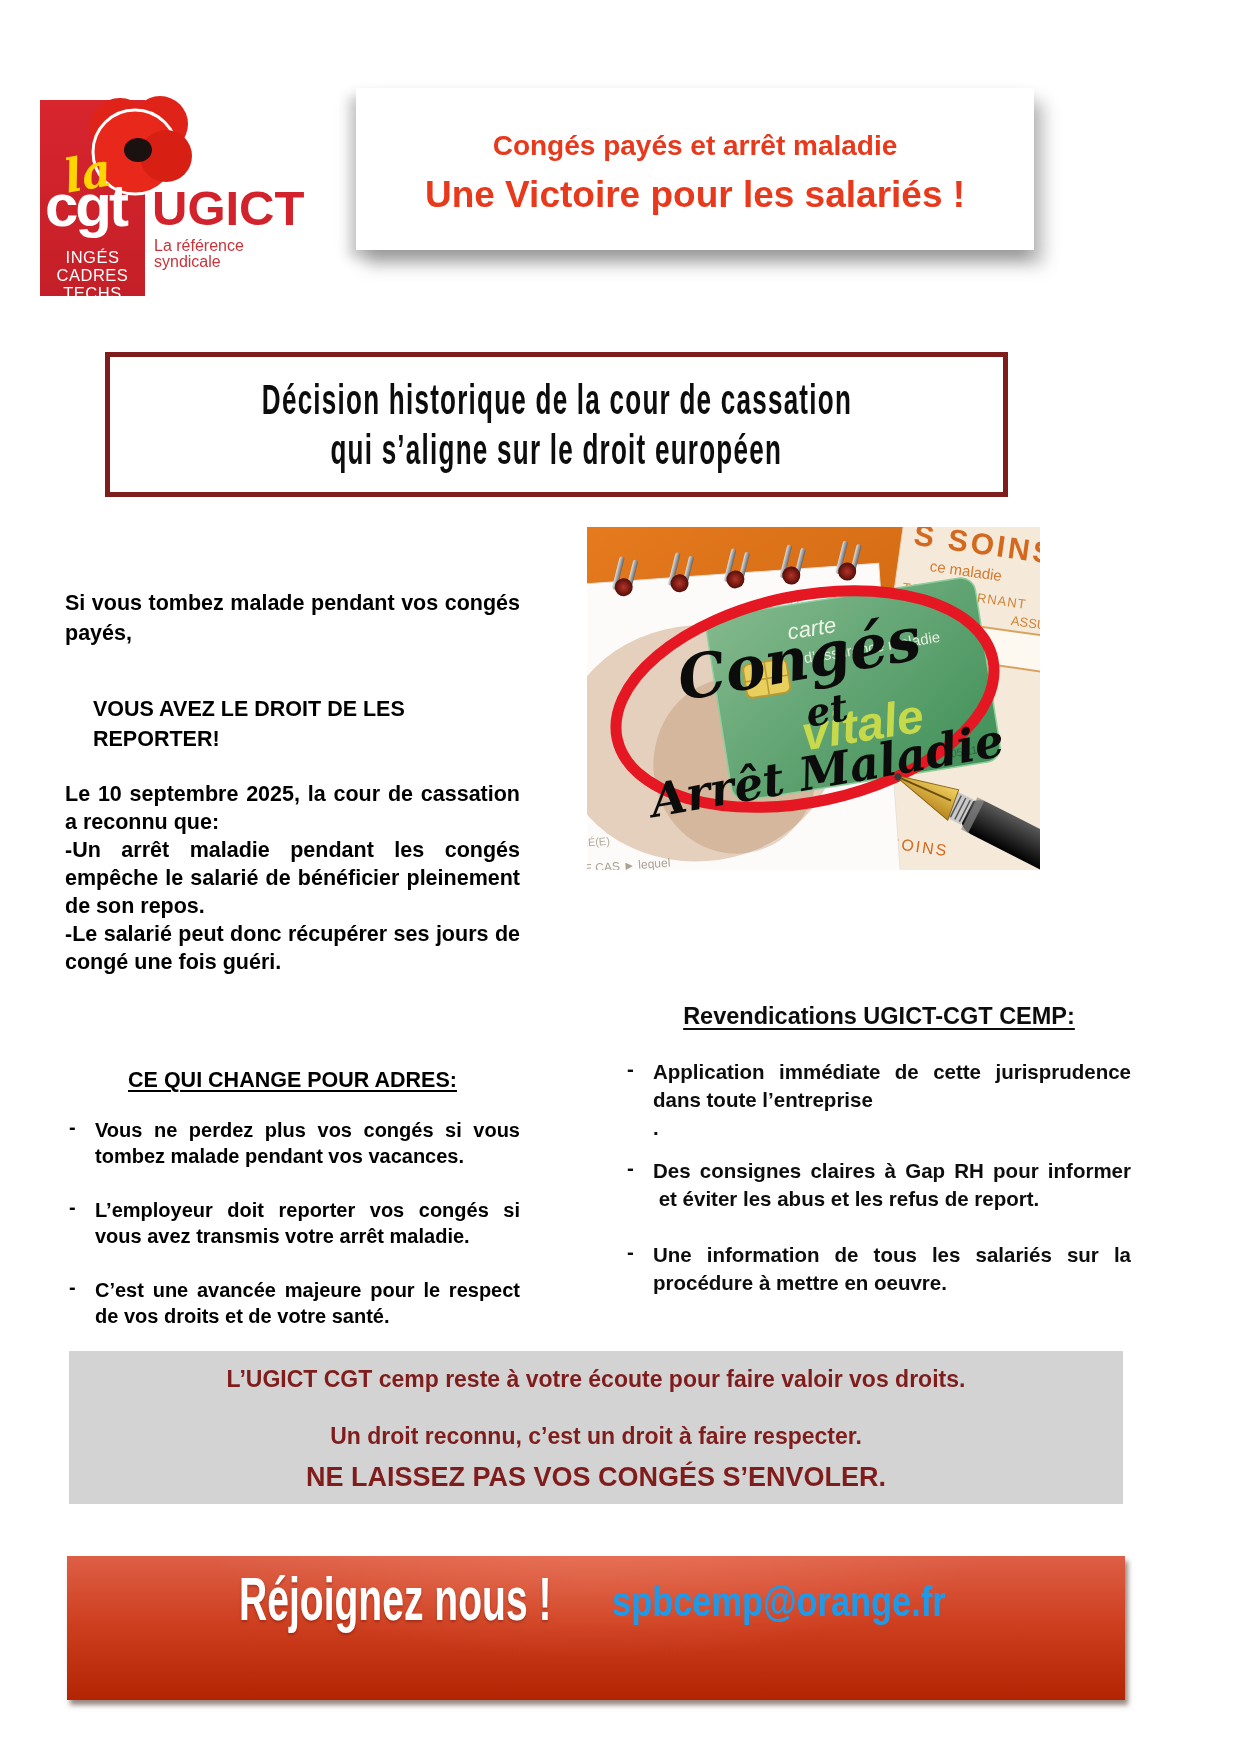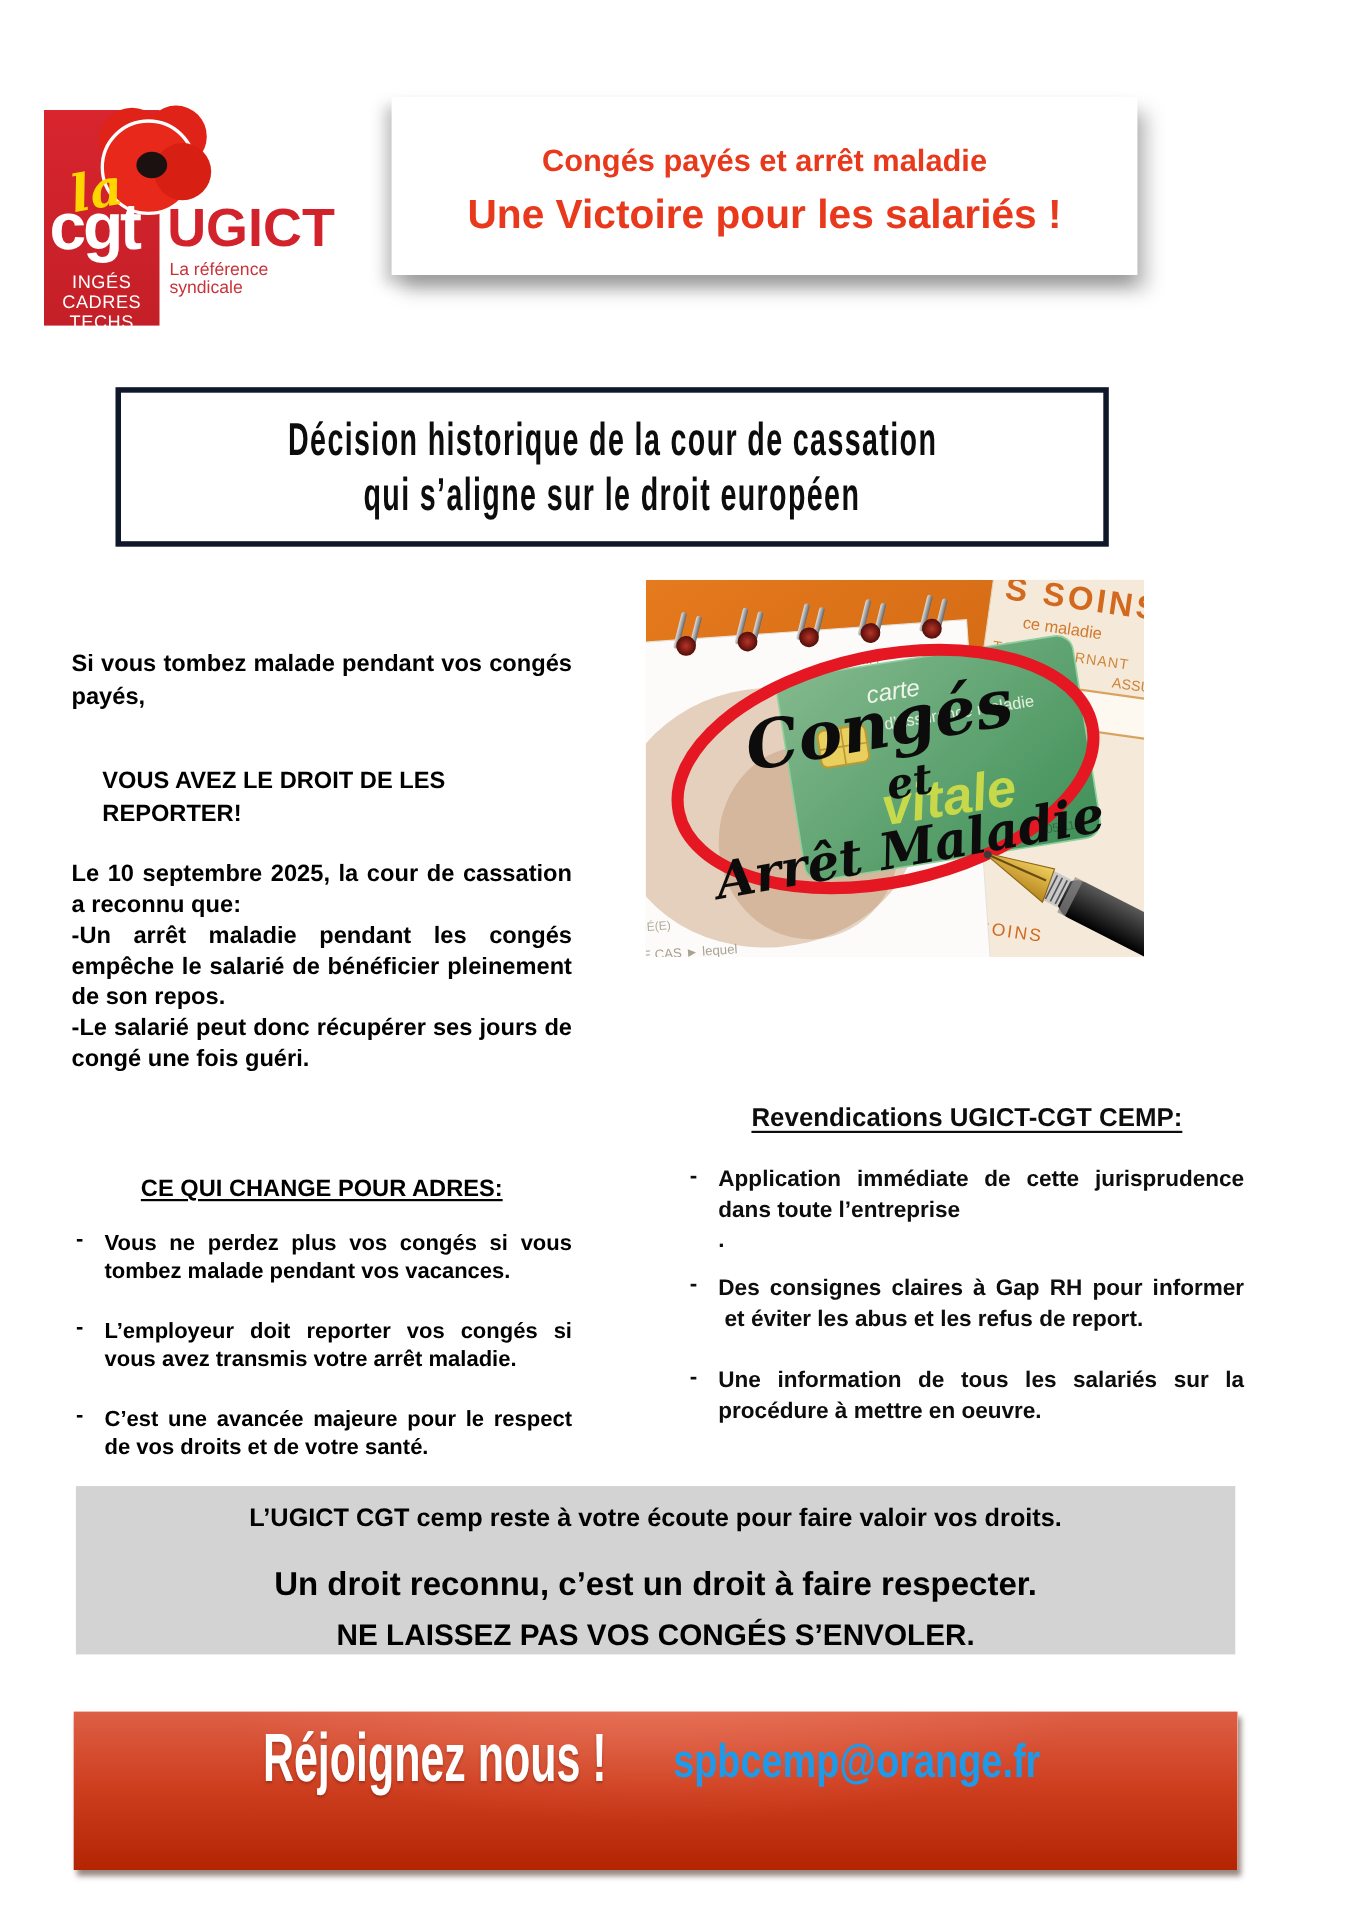--- a/index.html
+++ b/index.html
@@ -26,21 +26,21 @@
   
   .header-banner{position:absolute;left:356px;top:88px;width:678px;height:162px;background:#fff;
      box-shadow:-7px 8px 12px rgba(90,90,90,.32), 9px 14px 16px rgba(70,70,70,.38);
      display:flex;flex-direction:column;align-items:center;justify-content:center;gap:16px;
      padding-top:6px;box-sizing:border-box;}
   .hb1{color:#e8391c;font-weight:bold;font-size:28px;line-height:1;}
   .hb2{color:#e8391c;font-weight:bold;font-size:37px;line-height:1;}
 
   
   .title-box{position:absolute;left:105px;top:352px;width:903px;height:145px;box-sizing:border-box;
-     border:5px solid #0f172a;background:#fff;display:flex;flex-direction:column;
+     border:5px solid #7f1d1d;background:#fff;display:flex;flex-direction:column;
      align-items:center;justify-content:center;gap:8px;}
   .title-line{display:inline-block;transform:scaleX(.62);transform-origin:50% 50%;
      white-space:nowrap;color:#0d0d0d;font-weight:bold;font-size:42px;letter-spacing:2px;line-height:1;}
 
   
   .left-col{position:absolute;left:65px;top:588px;width:455px;color:#000000;font-weight:bold;}
   .red-p{font-size:21.5px;line-height:30px;text-align:justify;margin:0;}
   .p-claim{margin-top:46px;padding-left:28px;text-align:left;}
   .p-ruling{margin-top:26px;line-height:28px;white-space:pre-line;}
   .lc-heading{margin-top:92px;text-align:center;font-size:21.5px;
@@ -56,23 +56,23 @@
   .rc-heading{text-align:center;font-size:23.5px;
      text-decoration:underline;text-decoration-thickness:2px;text-underline-offset:4px;}
   .rc-bullets{margin-top:28px;}
   .rbullet{position:relative;padding-left:26px;font-size:20.5px;line-height:28px;
      text-align:justify;margin-bottom:15px;white-space:pre-line;}
   .rbullet::before{content:"-";position:absolute;left:0;top:-3px;}
   .rbullet.last{margin-top:28px;}
 
   
   .gray-box{position:absolute;left:69px;top:1351px;width:1054px;height:153px;background:#d3d3d3;
-     color:#000000;font-weight:bold;text-align:center;}
+     color:#7f1d1d;font-weight:bold;text-align:center;}
   .gb1{margin-top:15px;font-size:23px;line-height:1.2;}
-  .gb2{margin-top:29px;font-size:30px;line-height:1.2;}
+  .gb2{margin-top:29px;font-size:23px;line-height:1.2;}
   .gb3{margin-top:11px;font-size:27px;line-height:1.2;}
 
   
   .footer-banner{position:absolute;left:67px;top:1556px;width:1058px;height:144px;
      background:radial-gradient(ellipse at 50% -30%, rgba(255,160,130,.35), transparent 55%),
                 linear-gradient(180deg,#dd5f46 0%,#cf4021 45%,#b32403 100%);
      box-shadow:3px 5px 5px rgba(50,15,0,.5);}
   .join{position:absolute;left:172px;top:12px;color:#fff;font-weight:bold;font-size:62px;
      line-height:1;white-space:nowrap;transform:scaleX(.63);transform-origin:0 0;
      text-shadow:0 2px 3px rgba(80,10,0,.35);}

